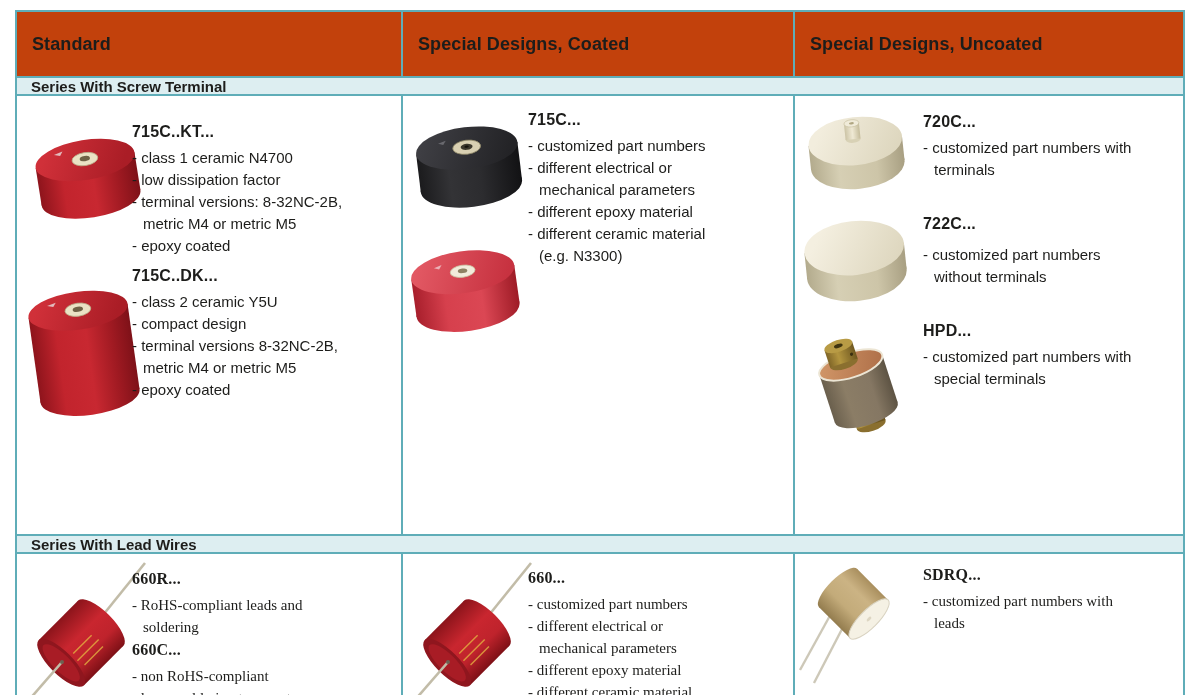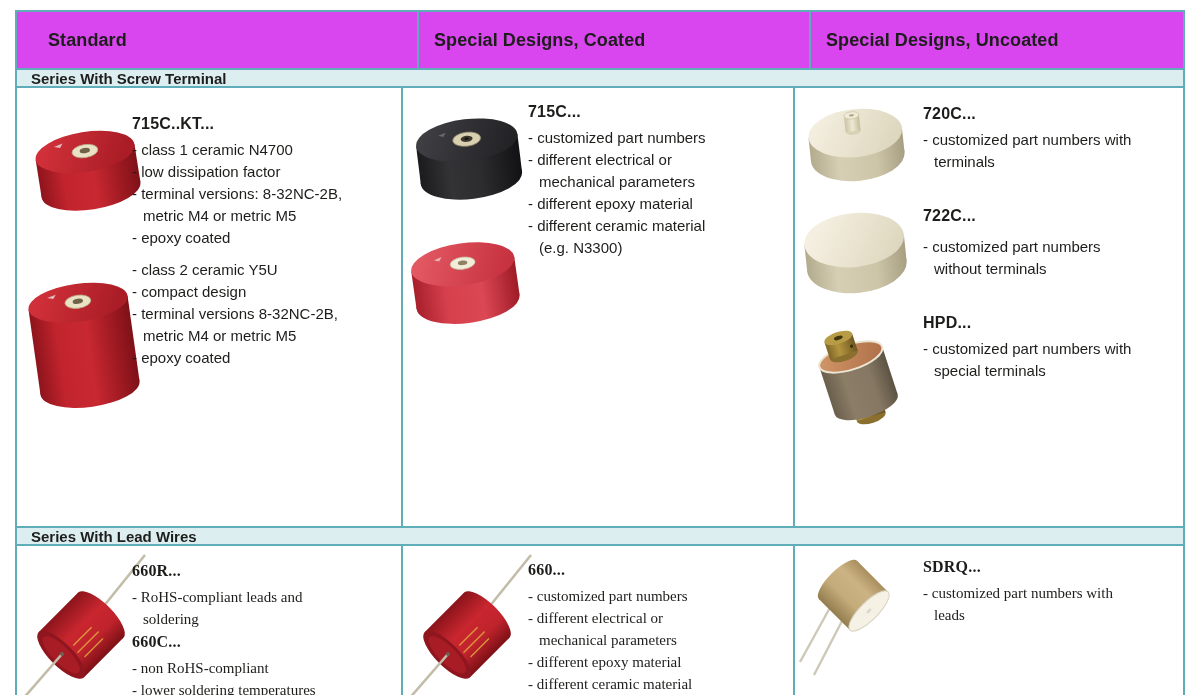--- a/index.html
+++ b/index.html
@@ -13,21 +13,21 @@
     overflow: hidden;
   }
   .catalog {
     position: absolute; left: 15px; top: 10px;
     width: 1170px;
     border: 2px solid #5fadb8;
     background: #ffffff;
   }
   .header-row {
     display: grid; grid-template-columns: 386px 392px 1fr;
-    background: #d946ef; height: 56px; padding-left: 16px;
+    background: #c2410c; height: 64px;
   }
   .header-cell {
     display: flex; align-items: center;
     padding-left: 15px;
     font-size: 18px; font-weight: bold;
     border-right: 2px solid #5fadb8;
     letter-spacing: 0.1px;
   }
   .header-cell:last-child { border-right: none; }
   .section-row {
@@ -130,20 +130,21 @@
       <div class="text-col">
         <div class="group">
           <div class="product-name">715C..KT...</div>
           <div class="feature">- class 1 ceramic N4700</div>
           <div class="feature">- low dissipation factor</div>
           <div class="feature">- terminal versions: 8-32NC-2B,
 metric M4 or metric M5</div>
           <div class="feature">- epoxy coated</div>
         </div>
         <div class="group">
+          <div class="product-name">715C..DK...</div>
           <div class="feature">- class 2 ceramic Y5U</div>
           <div class="feature">- compact design</div>
           <div class="feature">- terminal versions 8-32NC-2B,
 metric M4 or metric M5</div>
           <div class="feature">- epoxy coated</div>
         </div>
       </div>
     </div>
 
     <div class="cell cell-c2">

